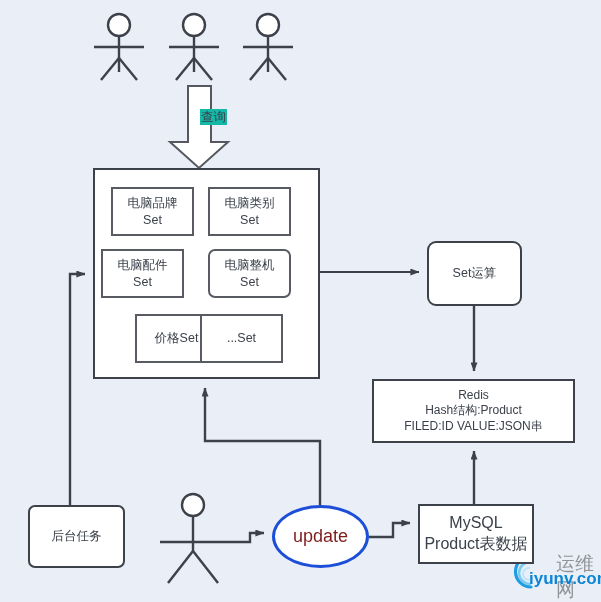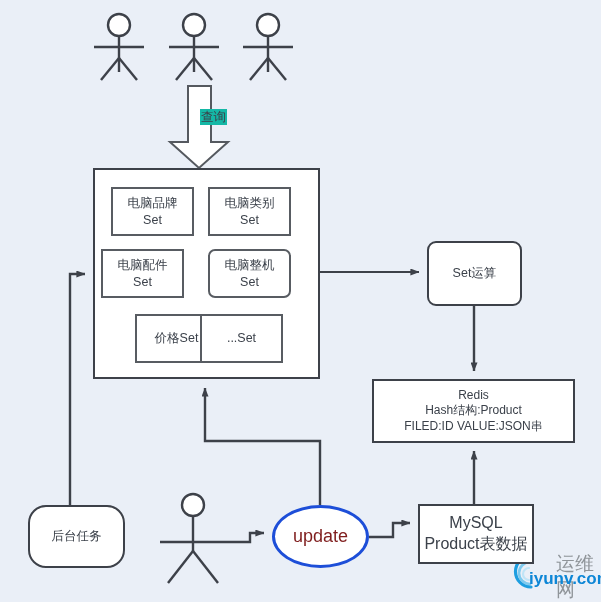--- a/index.html
+++ b/index.html
@@ -46,21 +46,21 @@
   #set-category{left:208px;top:187px;}
   #set-parts{left:101px;top:249px;}
   #set-whole{left:208px;top:249px;border-radius:7px;}
   #set-price{left:111px;top:314px;margin-left:24px;}
   #set-more{left:200px;top:314px;}
 
   #set-operation-box{left:427px;top:241px;width:95px;height:65px;font-size:12.5px;border-radius:9px;}
   #redis-box{left:372px;top:379px;width:203px;height:64px;font-size:12px;}
   #mysql-box{left:418px;top:504px;width:116px;height:60px;font-size:16px;}
   #background-task-box{
-    left:28px;top:505px;width:97px;height:63px;font-size:12.5px;border-radius:18px;
+    left:28px;top:505px;width:97px;height:63px;font-size:12.5px;border-radius:7px;
   }
   #update-ellipse{
     position:absolute;left:272px;top:505px;width:97px;height:63px;
     border:3px solid #1d4ed8;border-radius:50%;background:#ffffff;
     display:flex;align-items:center;justify-content:center;
     font-size:18px;color:#7f1d1d;box-sizing:border-box;
   }
   #query-label{left:200px;top:109px;font-size:12.5px;background:#14b8a6;padding:0 1px;}
 
   

